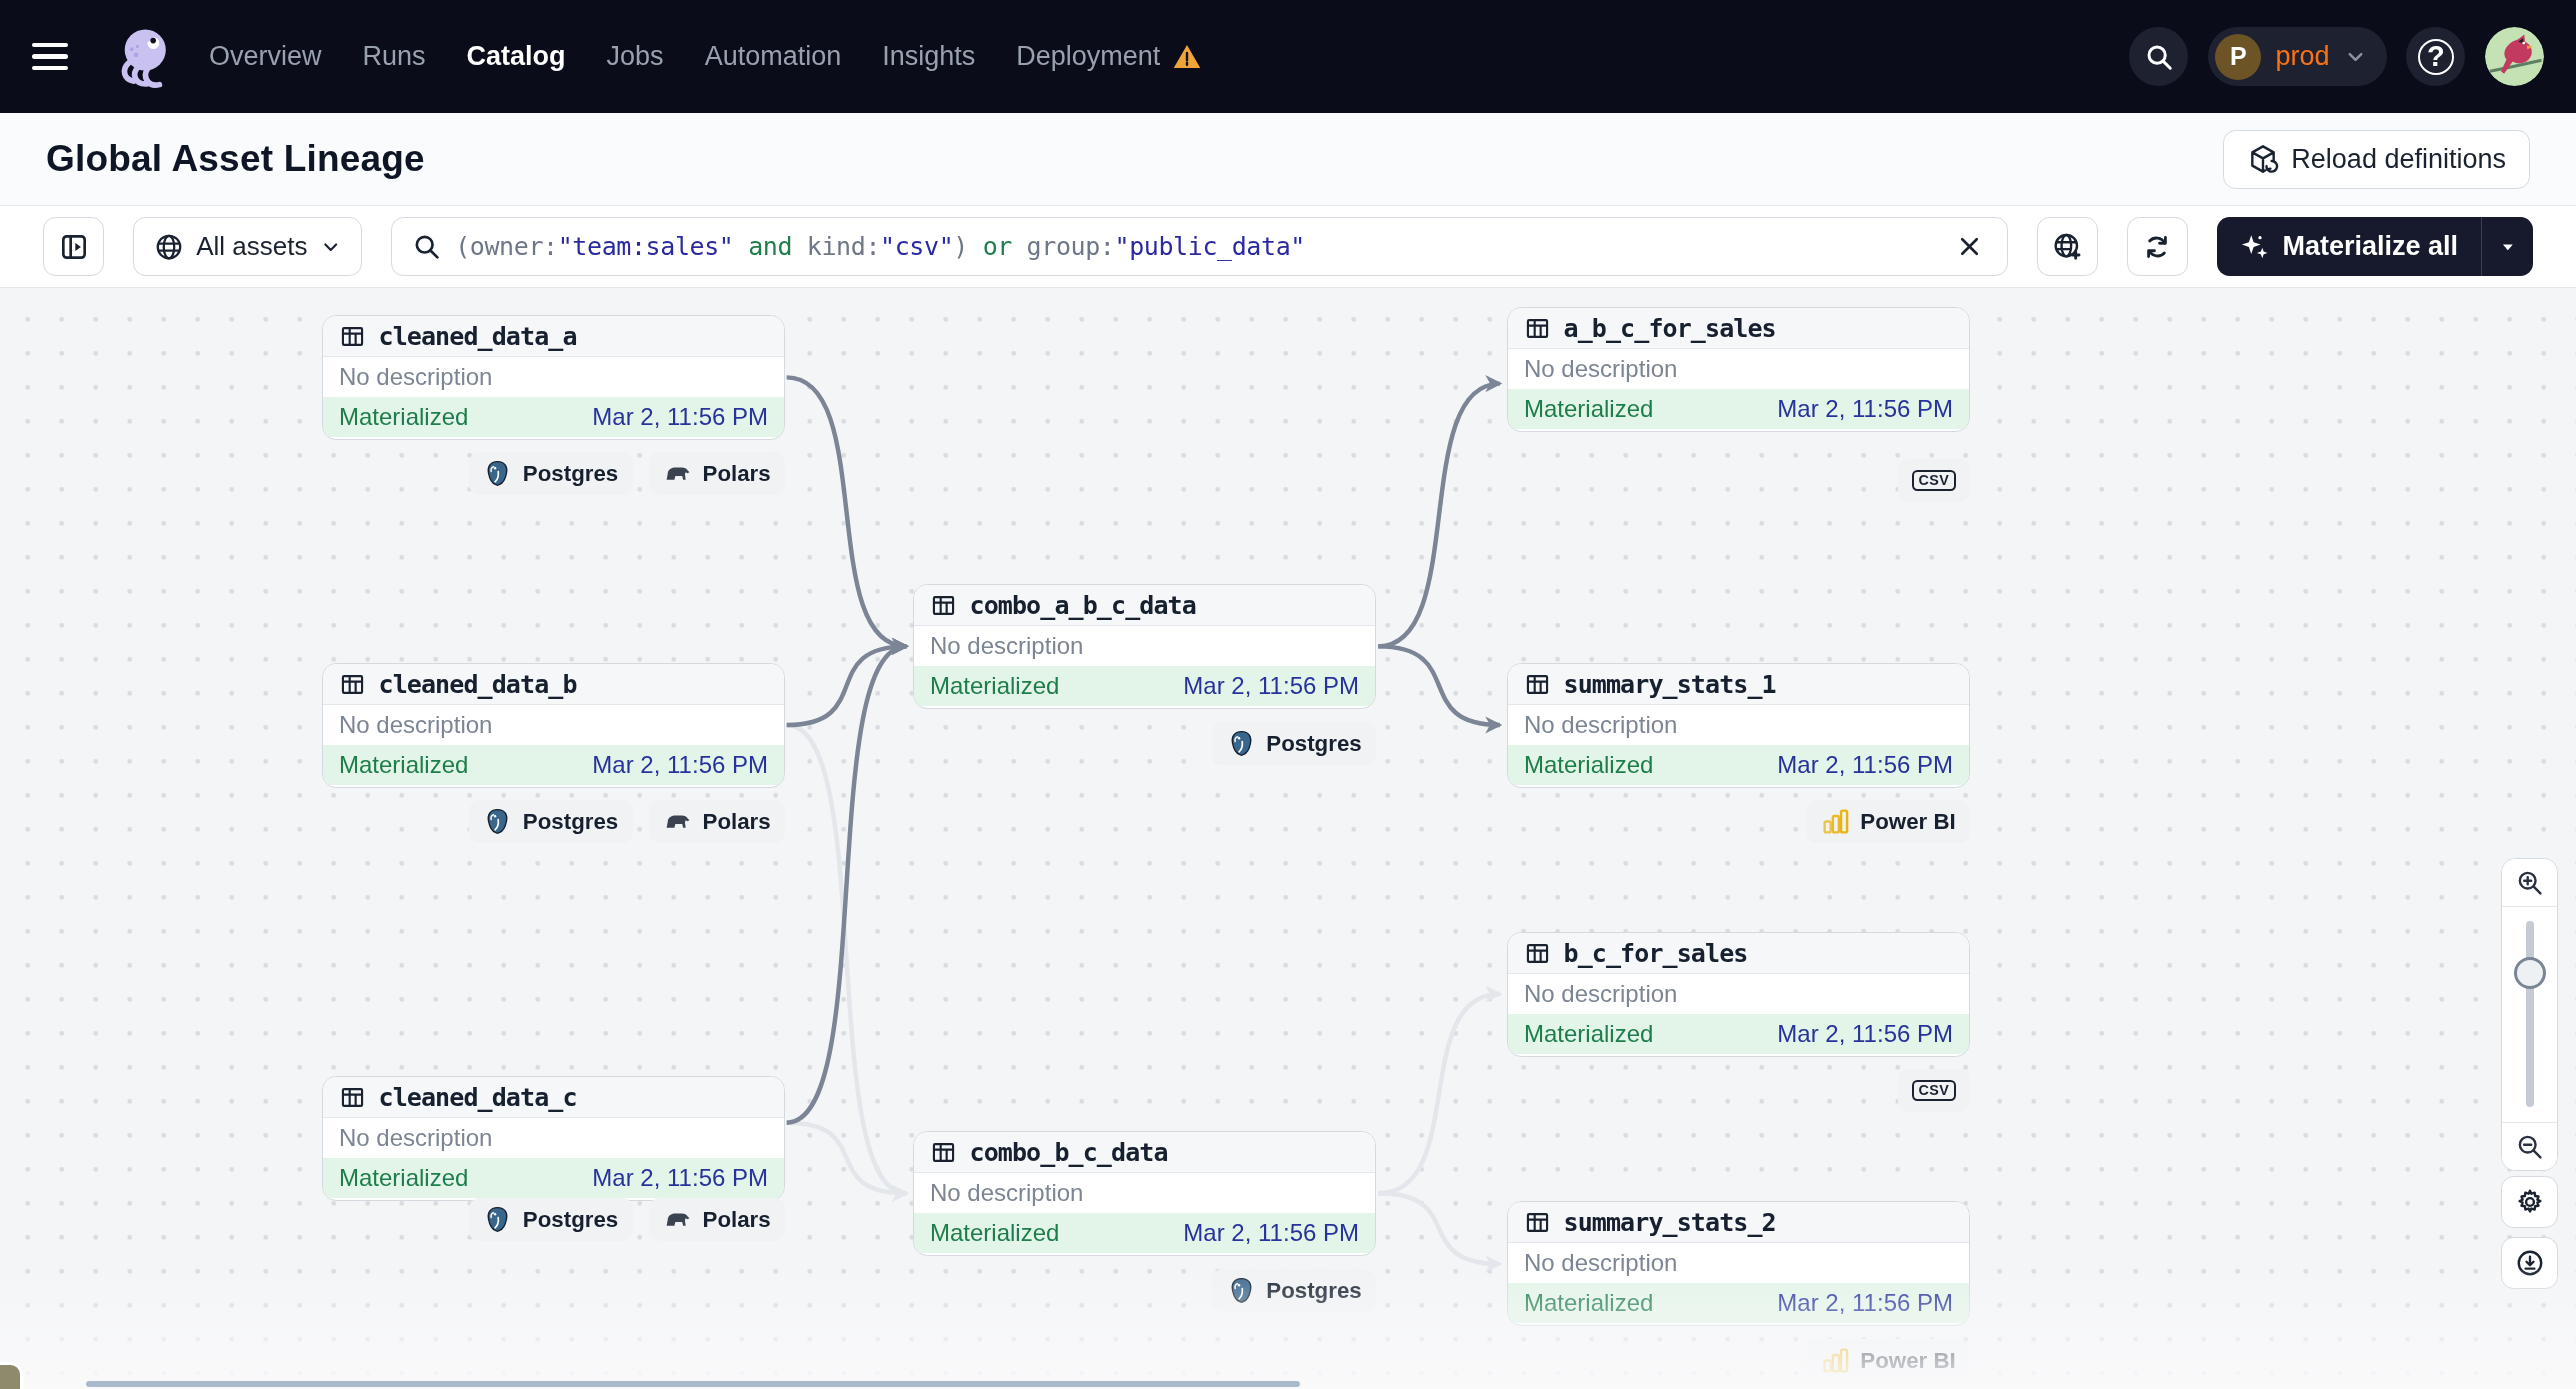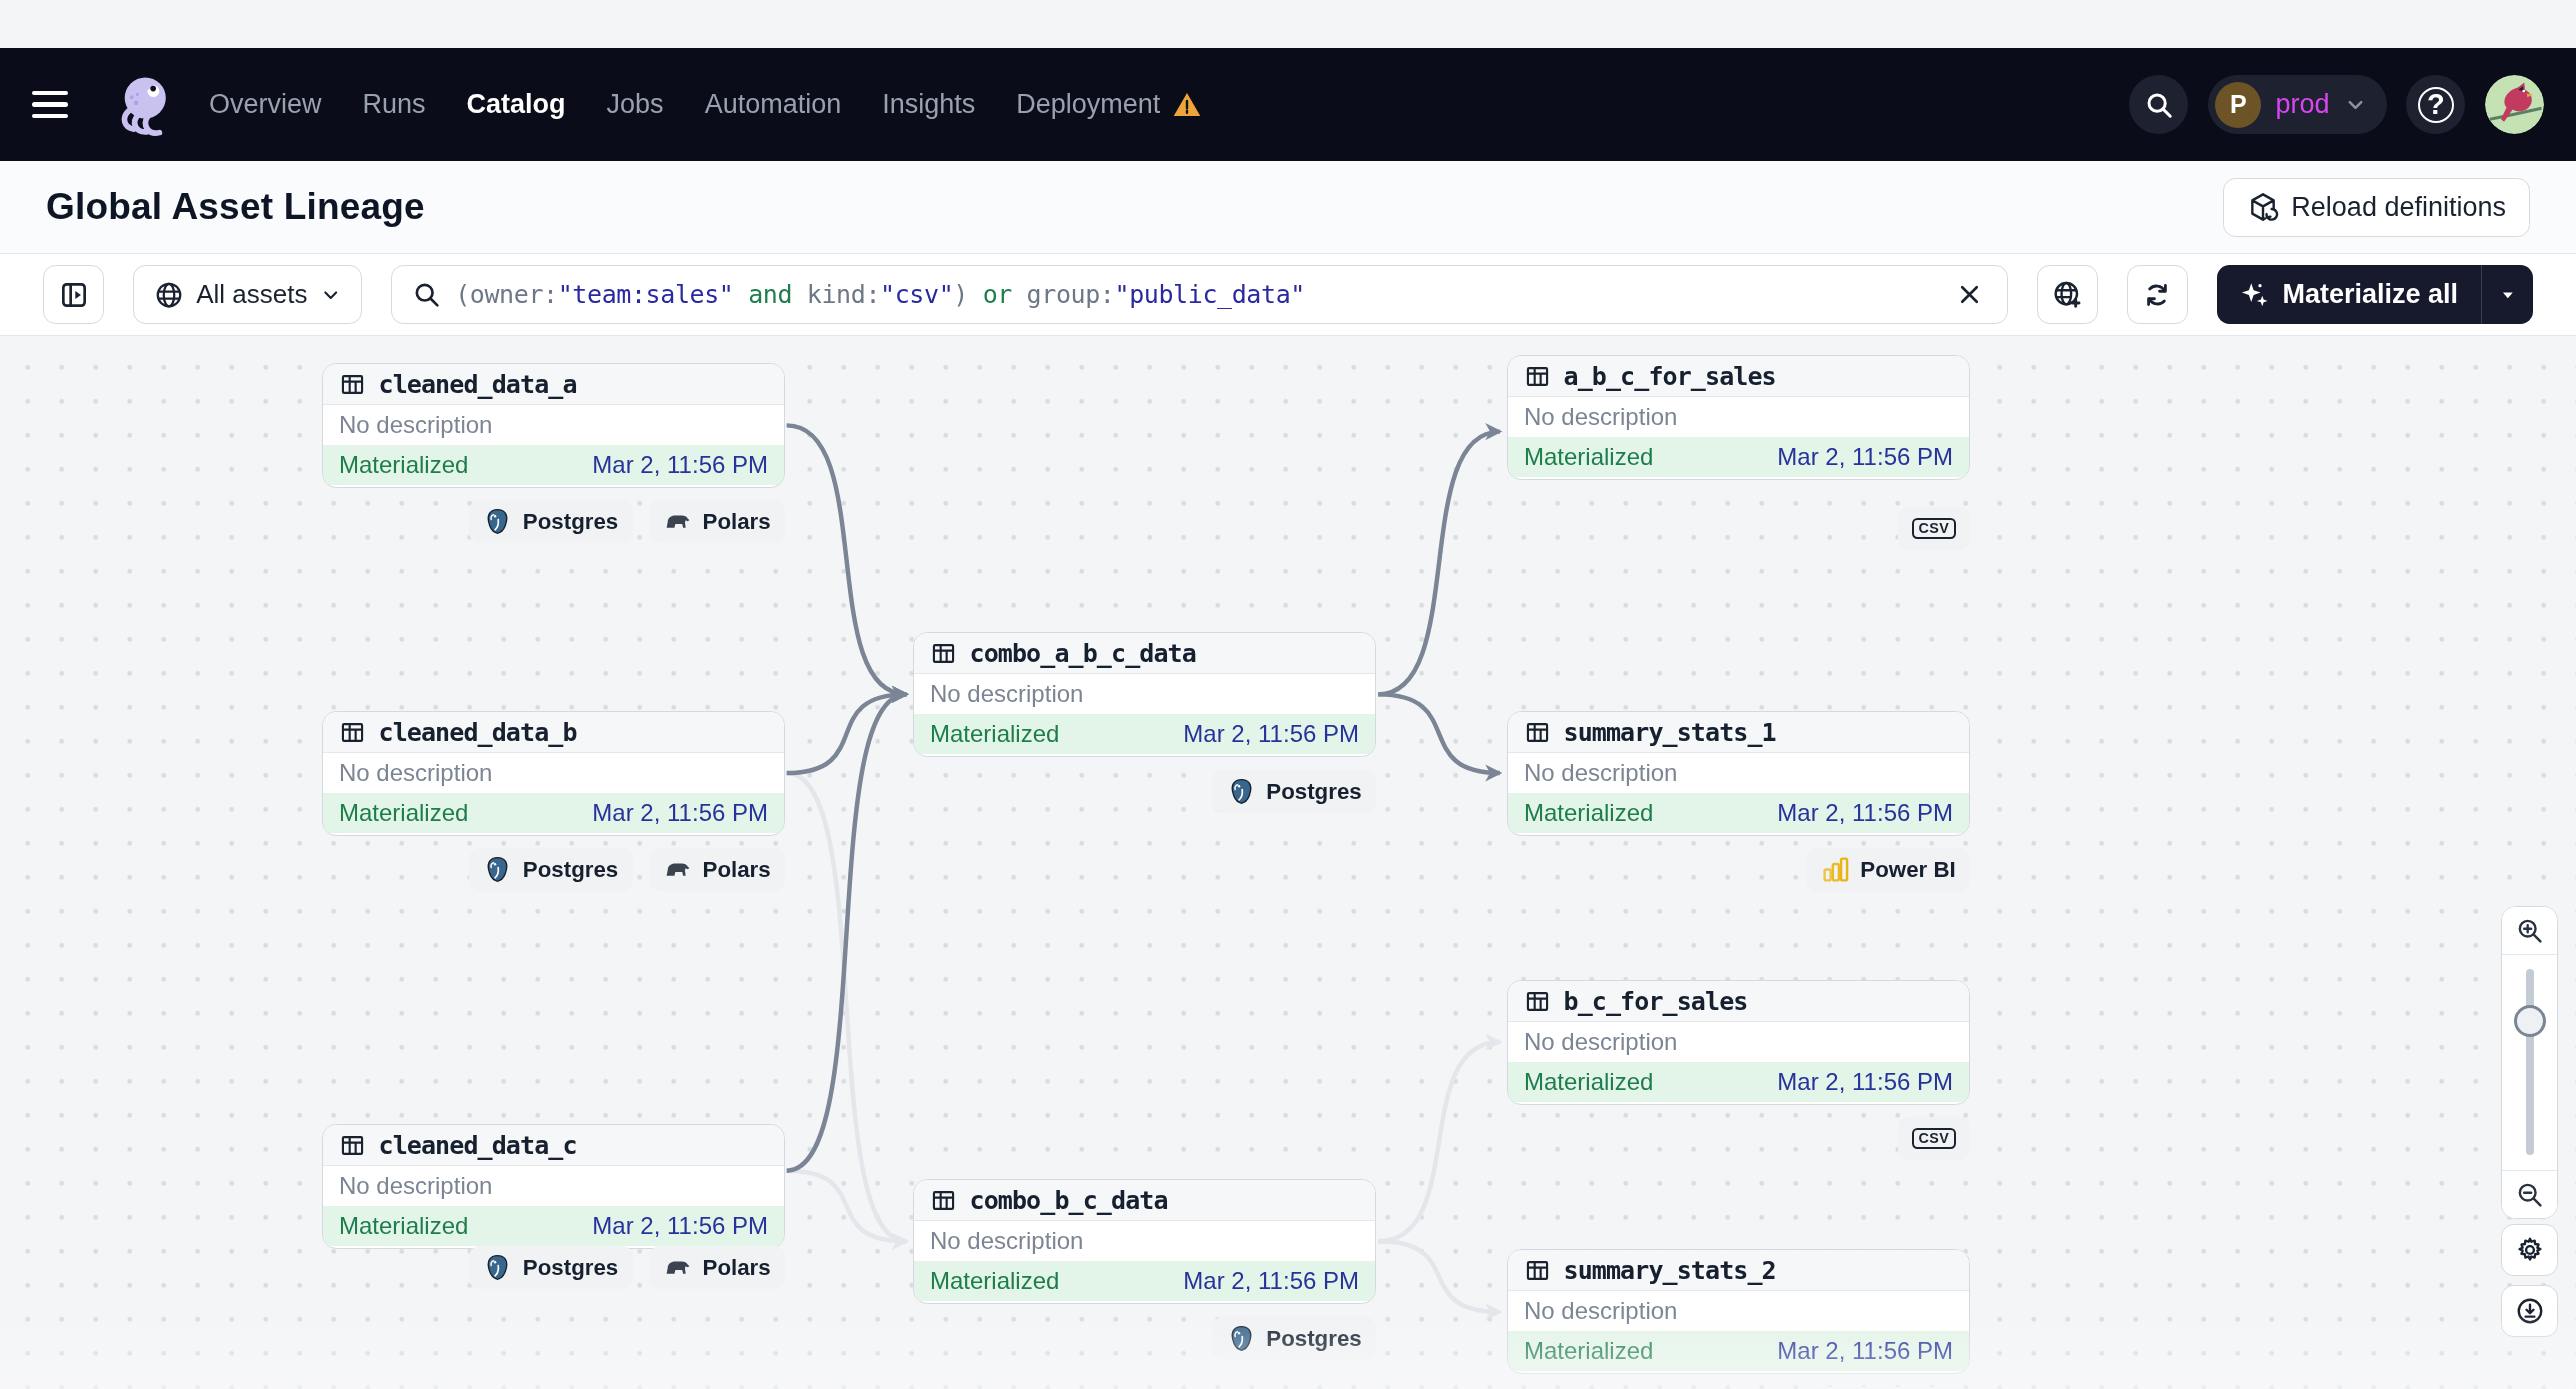--- a/index.html
+++ b/index.html
@@ -1,39 +1,39 @@
 <!DOCTYPE html>
 <html style="font-size:14.3px"><head>
 <meta charset="utf-8">
 <style>
   * { margin:0; padding:0; box-sizing:border-box; }
   html,body { width:2576px; height:1389px; overflow:hidden; background:#F4F5F7;
     font-family:"Liberation Sans", sans-serif; }
 
   
-  .topnav { height:113px; background:#0A0D19; display:flex; align-items:center; padding:0 32px;margin-top:48px; }
+  .topnav { height:113px; background:#0A0D19; display:flex; align-items:center; padding:0 32px; }
   .hamburger { width:59px; height:59px; background:none; border:none; display:flex; flex-direction:column;
     justify-content:center; gap:7.2px; cursor:pointer; }
   .hamburger i { display:block; width:36px; height:4.5px; background:#FFFFFF; border-radius:2.7px; }
   .logo { width:68px; height:68px; margin:0 34px 0 16px; }
   .main-nav { display:flex; align-items:center; gap:41px; }
   .nav-item { display:flex; align-items:center; gap:10.7px; color:#99A1AF; font-size:27px; font-weight:500; cursor:pointer; }
   .nav-item.active { color:#FFFFFF; font-weight:700; }
   .nav-item svg { width:32px; height:29px; }
   .topnav-right { margin-left:auto; display:flex; align-items:center; gap:19.7px; }
   .circle-btn { width:59px; height:59px; border-radius:50%; border:none; background:#1D2130; display:flex;
     align-items:center; justify-content:center; cursor:pointer; color:#fff; }
   .circle-btn svg { width:30px; height:30px; }
   .help-glyph { font-size:29px; font-weight:700; color:#fff; border:2.7px solid #fff; border-radius:50%;
     width:36px; height:36px; display:flex; align-items:center; justify-content:center; line-height:1; }
   .prod-pill { height:59px; background:#1D2130; border:none; border-radius:29.5px; display:flex; align-items:center;
     gap:14.3px; padding:0 19.7px 0 7.2px; cursor:pointer; }
   .prod-avatar { width:46px; height:46px; border-radius:50%; background:#6D5426; color:#fff; font-size:25px;
     font-weight:700; display:flex; align-items:center; justify-content:center; }
-  .prod-label { color:#d946ef; font-size:27px; font-weight:500; }
+  .prod-label { color:#f97316; font-size:27px; font-weight:500; }
   .prod-pill svg { width:23px; height:23px; }
   .avatar { width:59px; height:59px; border-radius:50%; overflow:hidden; cursor:pointer; }
 
   
   .page-header { height:93px; background:#FAFBFC; border-bottom:1.8px solid #E4E7EB; display:flex;
     align-items:center; padding:0 46px; }
   .page-title { font-size:37px; font-weight:700; color:#0E1626; letter-spacing:0.2px; }
   .reload-btn { margin-left:auto; height:59px; background:#fff; border:1.8px solid #D5DAE0; border-radius:12.5px;
     display:flex; align-items:center; gap:12.5px; padding:0 23px; font-size:27px; color:#1A2230; cursor:pointer;
     font-family:"Liberation Sans", sans-serif; }

